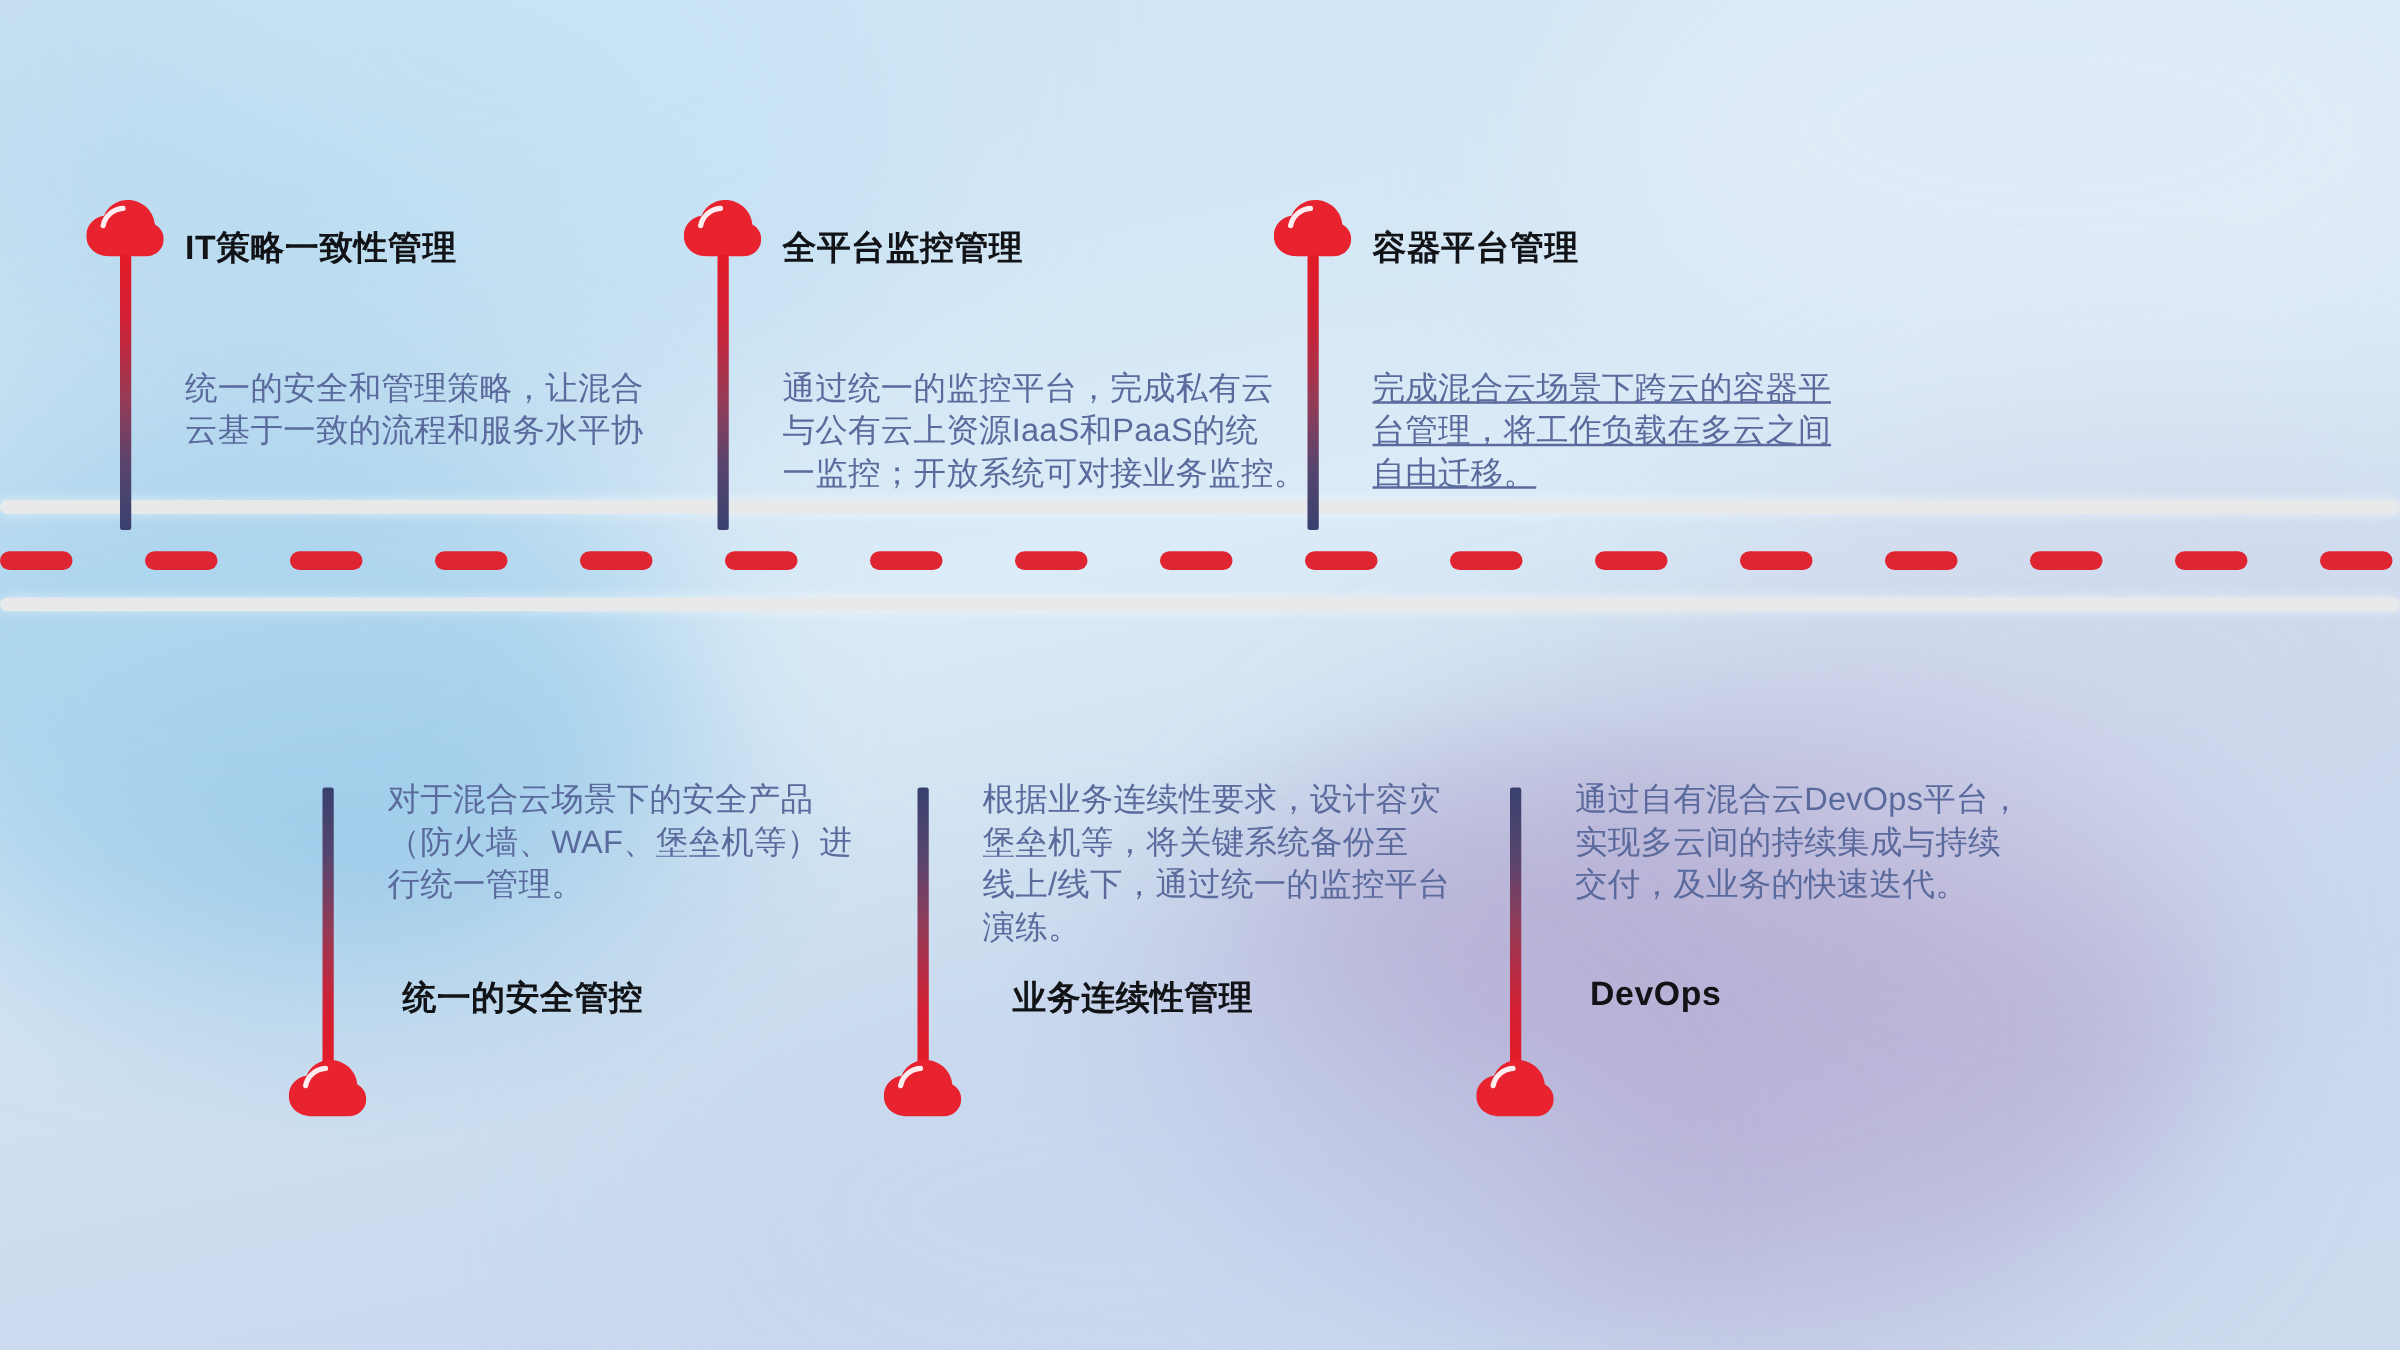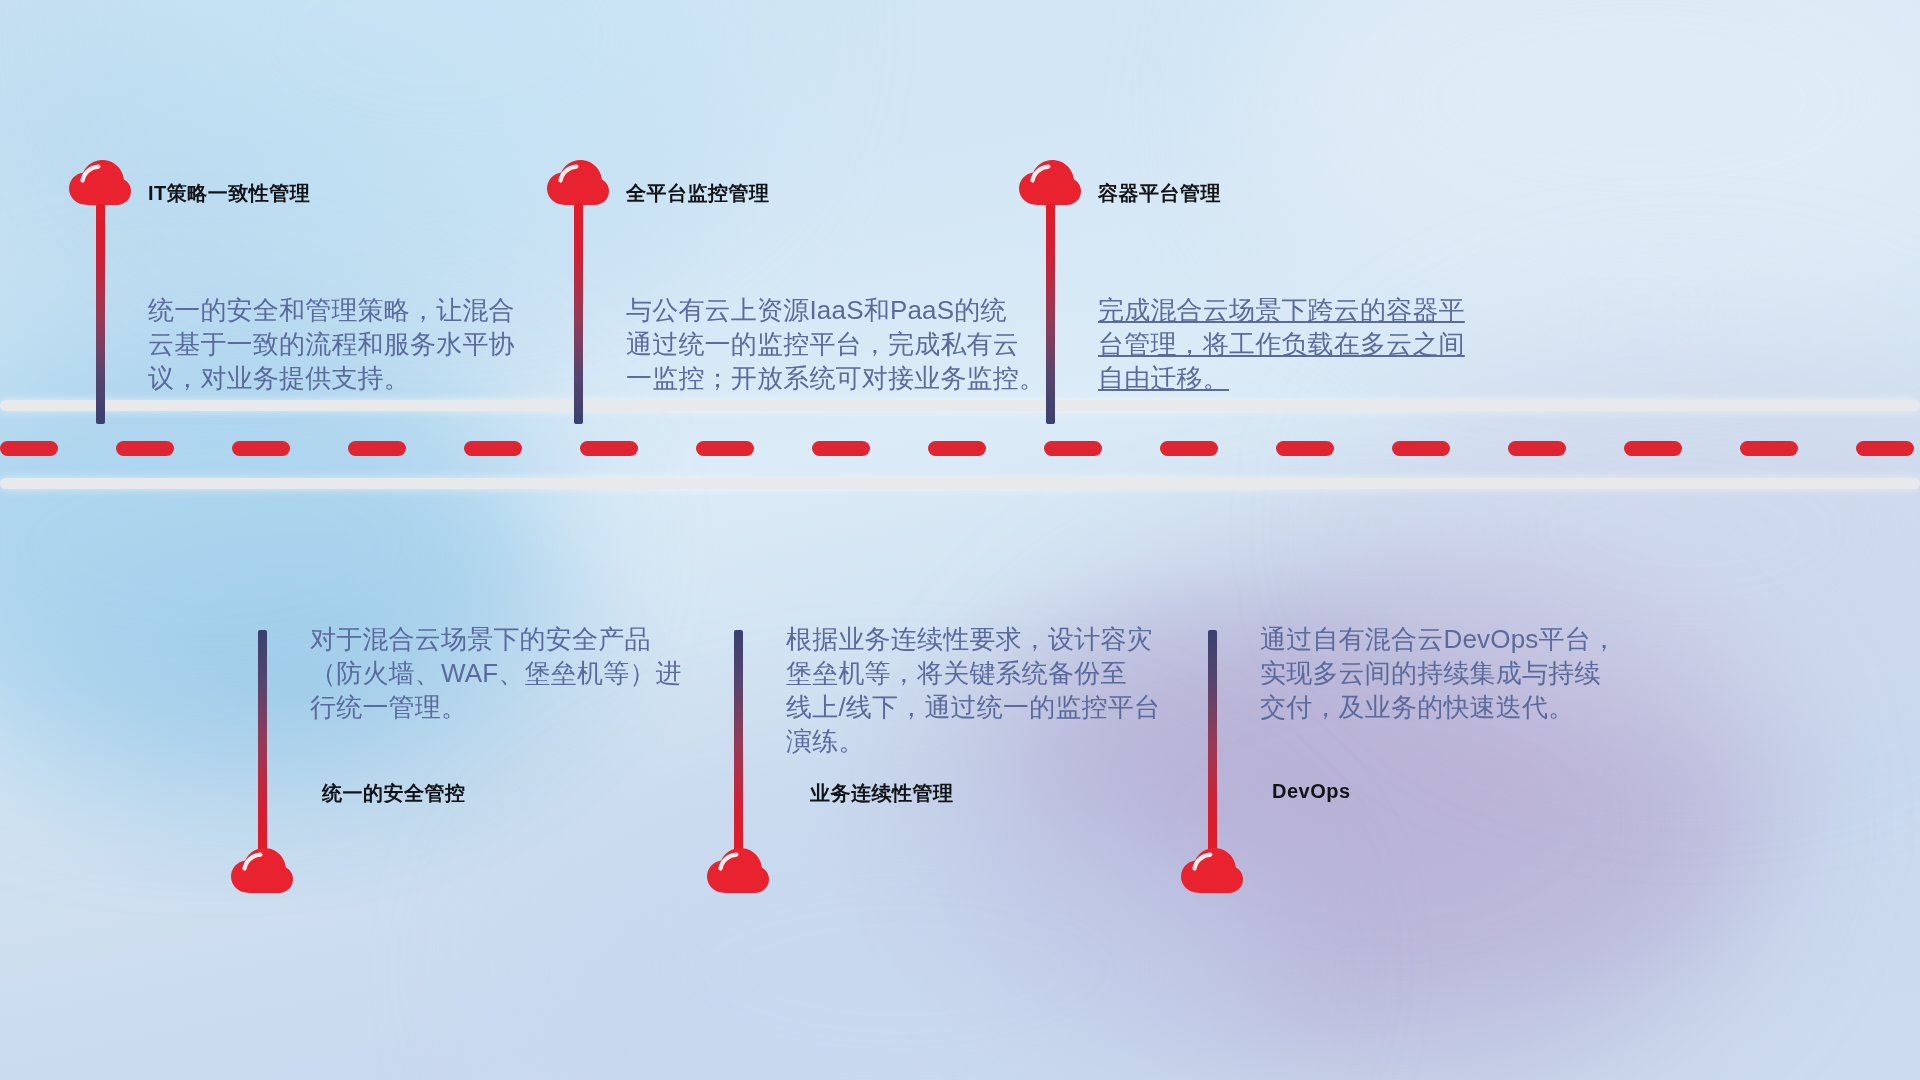--- a/index.html
+++ b/index.html
@@ -78,21 +78,21 @@
   }
   .stem.down {
     background: linear-gradient(180deg, #e31b27 0%, #d31f33 22%, #973a55 52%, #55456f 78%, #39406e 100%);
   }
   .stem.up {
     background: linear-gradient(180deg, #39406e 0%, #55456f 24%, #973a55 52%, #d31f33 80%, #e31b27 100%);
   }
 
   .col-title {
     position: absolute;
-    font-size: 20px;
+    font-size: 27px;
     font-weight: 700;
     color: #111316;
     white-space: nowrap;
     letter-spacing: 0.5px;
   }
 
   .col-body {
     position: absolute;
     font-size: 26px;
     line-height: 34px;
@@ -138,34 +138,33 @@
   <div class="col" style="left:100px; top:160px;">
     <svg class="cloud-icon" viewBox="0 0 62 46" style="left:-31px; top:0;">
       <path d="M18.5 45 C7.6 45 0 38.0 0 28.6 C0 20.3 6.1 13.6 14.2 12.5 C17.3 5.0 24.8 0 33.3 0 C44.6 0 54.0 8.6 54.9 19.6 C59.2 21.9 62 26.2 62 31.3 C62 38.8 55.7 45 48.0 45 Z" fill="#e8232f"></path>
       <path d="M13.5 20.5 C15.0 12.8 21.6 7.2 29.4 6.7" stroke="#ffffff" stroke-width="4.2" stroke-linecap="round" fill="none" opacity="0.92"></path>
     </svg>
     <div class="stem down" style="left:-4px; top:44px; height:220px;"></div>
     <div class="col-title" style="left:48px; top:20px;">IT策略一致性管理</div>
     <div class="col-body" style="left:48px; top:133px;">
         <span class="ln">统一的安全和管理策略，让混合</span>
         <span class="ln">云基于一致的流程和服务水平协</span>
-        <span class="ln">议，对业务提供支持。</span>
       </div>
   </div>
 
   <div class="col" style="left:578px; top:160px;">
     <svg class="cloud-icon" viewBox="0 0 62 46" style="left:-31px; top:0;">
       <path d="M18.5 45 C7.6 45 0 38.0 0 28.6 C0 20.3 6.1 13.6 14.2 12.5 C17.3 5.0 24.8 0 33.3 0 C44.6 0 54.0 8.6 54.9 19.6 C59.2 21.9 62 26.2 62 31.3 C62 38.8 55.7 45 48.0 45 Z" fill="#e8232f"></path>
       <path d="M13.5 20.5 C15.0 12.8 21.6 7.2 29.4 6.7" stroke="#ffffff" stroke-width="4.2" stroke-linecap="round" fill="none" opacity="0.92"></path>
     </svg>
     <div class="stem down" style="left:-4px; top:44px; height:220px;"></div>
     <div class="col-title" style="left:48px; top:20px;">全平台监控管理</div>
     <div class="col-body" style="left:48px; top:133px;">
+        <span class="ln">通过统一的监控平台，完成私有云</span>
         <span class="ln">与公有云上资源IaaS和PaaS的统</span>
-        <span class="ln">通过统一的监控平台，完成私有云</span>
         <span class="ln">一监控；开放系统可对接业务监控。</span>
       </div>
   </div>
 
   <div class="col" style="left:1050px; top:160px;">
     <svg class="cloud-icon" viewBox="0 0 62 46" style="left:-31px; top:0;">
       <path d="M18.5 45 C7.6 45 0 38.0 0 28.6 C0 20.3 6.1 13.6 14.2 12.5 C17.3 5.0 24.8 0 33.3 0 C44.6 0 54.0 8.6 54.9 19.6 C59.2 21.9 62 26.2 62 31.3 C62 38.8 55.7 45 48.0 45 Z" fill="#e8232f"></path>
       <path d="M13.5 20.5 C15.0 12.8 21.6 7.2 29.4 6.7" stroke="#ffffff" stroke-width="4.2" stroke-linecap="round" fill="none" opacity="0.92"></path>
     </svg>
     <div class="stem down" style="left:-4px; top:44px; height:220px;"></div>

